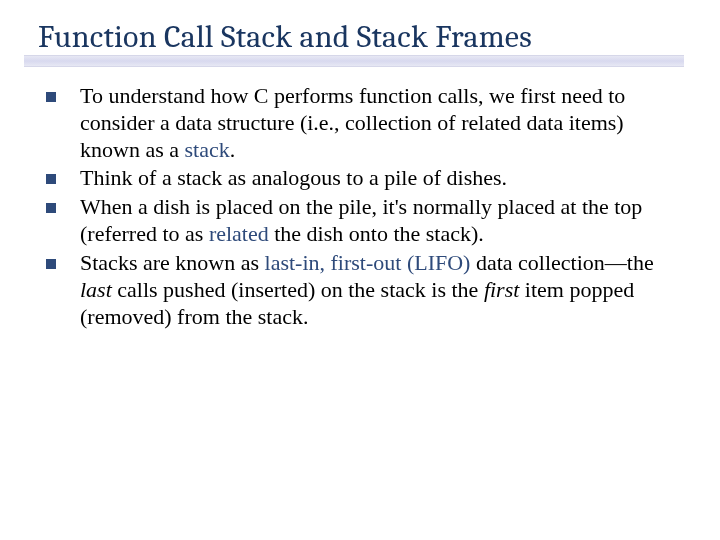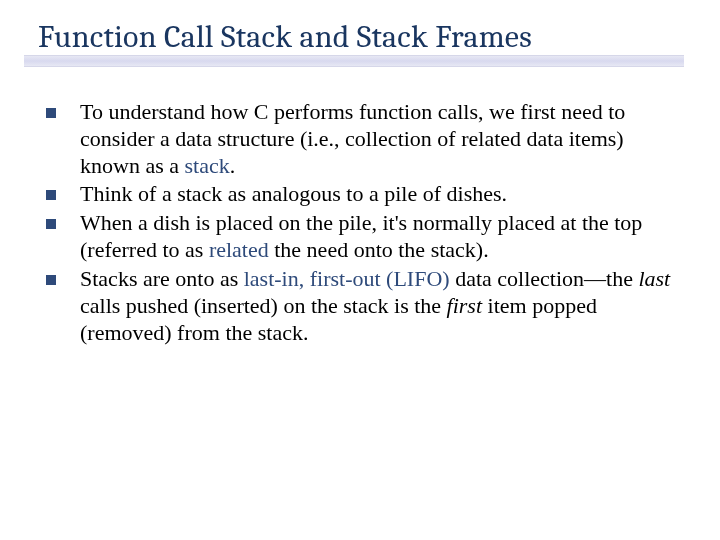--- a/index.html
+++ b/index.html
@@ -27,21 +27,21 @@
   }
   .divider {
     width: 660px;
     height: 10px;
     margin-left: -14px;
     background: linear-gradient(to bottom, #e7e8f4 0%, #d8d9ef 50%, #e7e8f4 100%);
     border-top: 1px solid #d6d7e9;
     border-bottom: 1px solid #d6d7e9;
   }
   .content {
-    margin-top: 32px;
+    margin-top: 16px;
     padding-left: 8px;
   }
   .bullet-row {
     display: flex;
     align-items: flex-start;
     margin-bottom: 2px;
   }
   .bullet {
     flex: 0 0 auto;
     width: 10px;
@@ -83,26 +83,26 @@
     <div class="bullet-row">
       <div class="bullet"></div>
       <div class="bullet-text">
         <span>Think of a stack as analogous to a pile of dishes.</span>
       </div>
     </div>
 
     <div class="bullet-row">
       <div class="bullet"></div>
       <div class="bullet-text">
-        <span>When a dish is placed on the pile, it's normally placed at the top (referred to as </span><span class="keyword">related</span><span> the need onto the stack).</span>
+        <span>When a dish is placed on the pile, it's normally placed at the top (referred to as </span><span class="keyword">related</span><span> the dish onto the stack).</span>
       </div>
     </div>
 
 
     <div class="bullet-row">
       <div class="bullet"></div>
       <div class="bullet-text">
-        <span>Stacks are onto as </span><span class="keyword">last-in, first-out (LIFO)</span><span> data collection—the </span><span class="italic">last</span><span> calls pushed (inserted) on the stack is the </span><span class="italic">first</span><span> item popped (removed) from the stack.</span>
+        <span>Stacks are known as </span><span class="keyword">last-in, first-out (LIFO)</span><span> data collection—the </span><span class="italic">last</span><span> calls pushed (inserted) on the stack is the </span><span class="italic">first</span><span> item popped (removed) from the stack.</span>
       </div>
     </div>
 
   </div>
 </div>
 
 </body></html>

